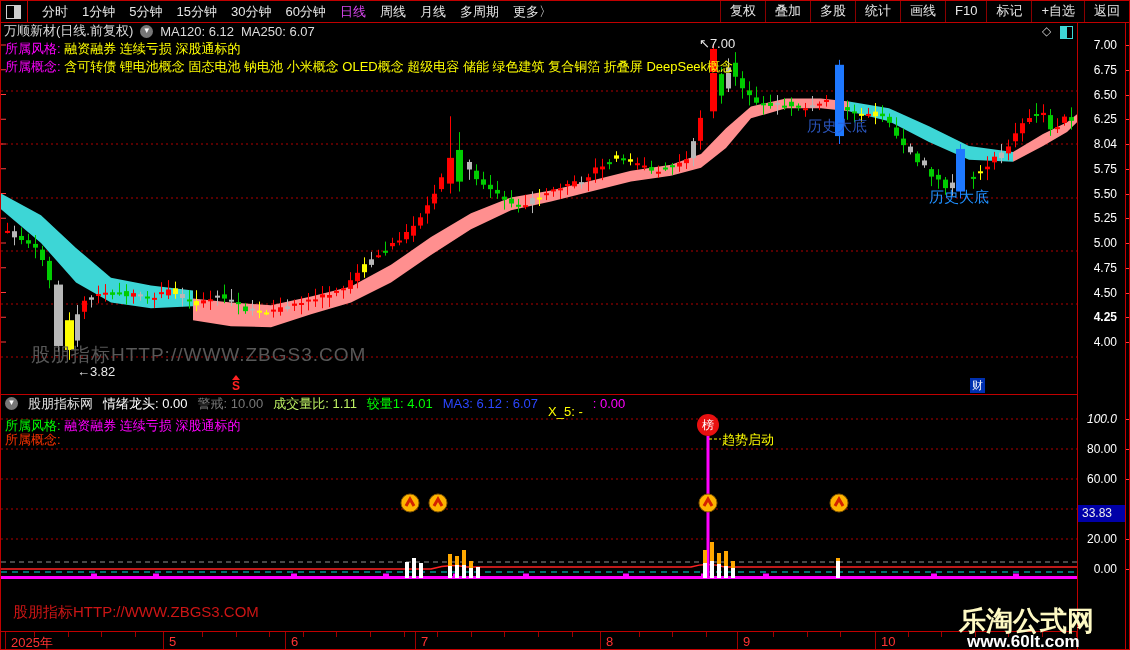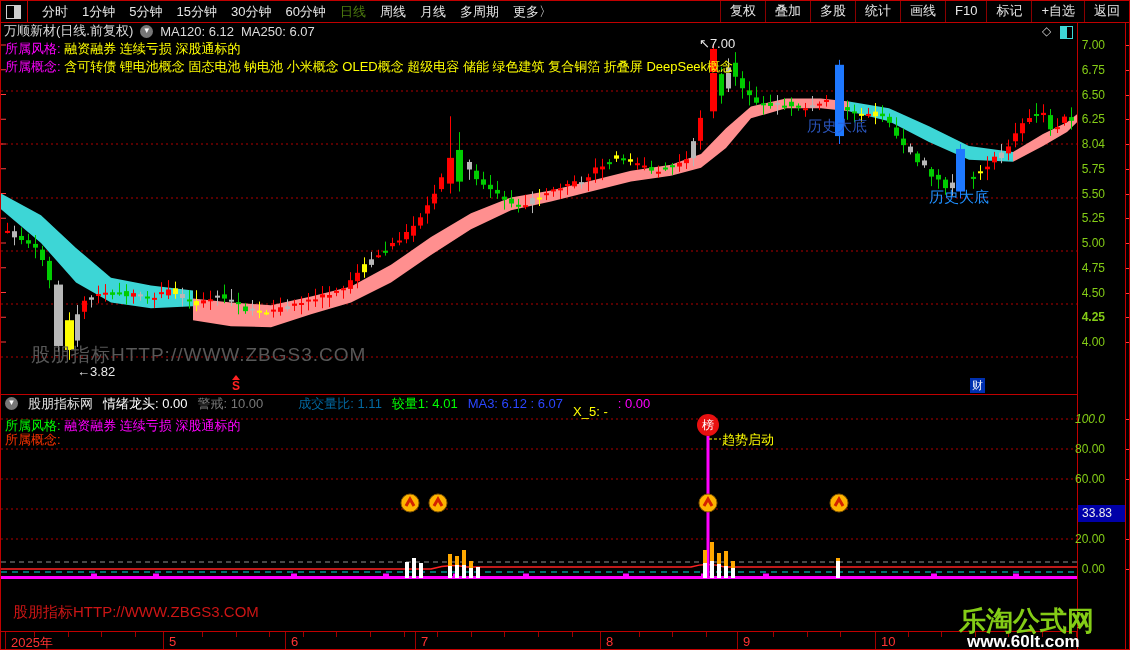--- a/index.html
+++ b/index.html
@@ -5,42 +5,42 @@
   html,body{margin:0;padding:0;background:#000;}
   #app{position:relative;width:1130px;height:650px;background:#000;overflow:hidden;
        font-family:"Liberation Sans","DejaVu Sans",sans-serif;border:1px solid #c00000;box-sizing:border-box;}
   
   #toolbar{position:absolute;left:0;top:0;width:100%;height:22px;display:flex;align-items:center;
            font-size:13px;color:#e6e6e6;background:#000;border-bottom:1px solid #c00000;box-sizing:border-box;z-index:20;}
   .win-ico{width:13px;height:12px;border:1px solid #cfcfcf;margin:0 6px 0 5px;position:relative;flex:none;}
   .win-ico::after{content:"";position:absolute;right:0;top:0;width:50%;height:100%;background:#cfcfcf;}
   .tb-sep{width:1px;height:100%;background:#c00000;margin-right:7px;flex:none;}
   .period{margin:0 7px;white-space:nowrap;}
-  .period.active{color:#4d7c0f;text-align:center;}
+  .period.active{color:#d946ef;text-align:center;}
   #tb-right{margin-left:auto;display:flex;height:100%;}
   .tbtn{padding:0 9px;border-left:1px solid #8a0000;line-height:20px;white-space:nowrap;}
   
   #title-row{position:absolute;left:3px;top:22px;height:16px;display:flex;align-items:center;gap:7px;
              font-size:13px;color:#dcdcdc;z-index:3;white-space:nowrap;}
   .circ-ico{width:13px;height:13px;border-radius:50%;background:#777;color:#fff;font-size:9px;line-height:11px;text-align:center;flex:none;}
   #diamond-ico{position:absolute;left:1041px;top:23px;color:#c8c8c8;font-size:12px;z-index:3;}
   #panel-ico{position:absolute;left:1059px;top:25px;width:11px;height:11px;border:1px solid #3fd9d9;z-index:3;}
   #panel-ico::after{content:"";position:absolute;left:0;top:0;width:50%;height:100%;background:#3fd9d9;}
   
   .txrow{position:absolute;left:4px;font-size:13px;z-index:3;white-space:nowrap;text-decoration:underline;}
   #row-risk{top:39px;}
   #row-concept{top:57px;}
   .lbl-mag{color:#ff00ff;} .val-yel{color:#ffff00;}
   #p-risk{top:416px;} #p-concept{top:430px;}
   .lbl-grn{color:#00ff00;} .val-mag{color:#ff00ff;} .lbl-red{color:#ff3300;}
   
   #chart{position:absolute;left:0;top:0;z-index:1;}
   
   #right-axis{position:absolute;left:1076px;top:0;width:48px;height:650px;z-index:2;}
-  .axlab{position:absolute;right:20px;color:#84cc16;font-size:12px;height:14px;line-height:14px;}
+  .axlab{position:absolute;right:8px;color:#ffffff;font-size:12px;height:14px;line-height:14px;}
   #right-strip{position:absolute;left:1125px;top:0;width:5px;height:650px;z-index:3;}
   .stick{position:absolute;left:0;width:4px;height:1px;background:#ff3b3b;}
   .vline{position:absolute;width:1px;background:#c00000;z-index:2;}
   #vl-in{left:1076px;top:22px;height:626px;}
   #vl-out{left:1124px;top:0;height:650px;}
   #hl-sep{position:absolute;left:0;top:393px;width:1076px;height:1px;background:#c00000;z-index:2;}
   
   #ind-header{position:absolute;left:4px;top:394px;height:17px;display:flex;align-items:center;gap:10px;
               font-size:13px;z-index:3;white-space:nowrap;color:#e0e0e0;}
   
@@ -53,21 +53,21 @@
   #s-marker{position:absolute;left:229px;top:374px;z-index:3;color:#ff2222;font-weight:bold;font-size:12px;text-align:center;width:12px;line-height:11px;}
   #s-marker::before{content:"";display:block;margin:0 auto 1px;width:0;height:0;border-left:4px solid transparent;border-right:4px solid transparent;border-bottom:5px solid #ff2222;}
   #cai{position:absolute;left:969px;top:377px;width:15px;height:15px;background:#0030b0;color:#fff;font-size:11px;line-height:15px;text-align:center;z-index:3;}
   #bang{position:absolute;left:696px;top:413px;width:22px;height:22px;border-radius:50%;background:#e81010;color:#fff;font-size:12px;line-height:22px;text-align:center;z-index:4;}
   #trend{position:absolute;left:721px;top:430px;color:#ffff00;font-size:13px;z-index:4;white-space:nowrap;}
   #val-badge{position:absolute;left:1077px;top:504px;width:47px;height:17px;background:#0000a8;color:#eee;
              font-size:12px;line-height:17px;padding-left:4px;z-index:4;box-sizing:border-box;}
   
   #wm-main{position:absolute;left:30px;top:341px;color:#585858;font-size:19px;z-index:2;letter-spacing:1px;white-space:nowrap;}
   #wm-bottom{position:absolute;left:12px;top:602px;color:#cc1515;font-size:15px;z-index:2;white-space:nowrap;}
-  #site-name{position:absolute;left:958px;top:602px;color:#84cc16;font-size:27px;font-weight:bold;z-index:6;white-space:nowrap;}
+  #site-name{position:absolute;left:958px;top:602px;color:#fef9c3;font-size:27px;font-weight:bold;z-index:6;white-space:nowrap;}
   #site-url{position:absolute;left:966px;top:631px;color:#fff;font-size:17px;font-weight:bold;z-index:6;white-space:nowrap;}
   
   #date-axis{position:absolute;left:0;top:630px;width:1076px;height:18px;border-top:1px solid #c00000;
              border-bottom:1px solid #c00000;box-sizing:content-box;z-index:2;background:#000;}
   .dlab{position:absolute;top:2px;color:#ff3333;font-size:13px;white-space:nowrap;}
   .dline{position:absolute;top:0;width:1px;height:18px;background:#a00000;}
   .dtick{position:absolute;top:0;width:1px;height:5px;background:#a00000;}
 </style>
 </head>
 <body>
@@ -555,21 +555,21 @@
   <div id="hist2" class="hist">历史大底</div>
   <div id="s-marker">S</div>
   <div id="cai">财</div>
   <div id="wm-main">股朋指标HTTP://WWW.ZBGS3.COM</div>
 
   <div id="ind-header">
     <span class="circ-ico">▾</span>
     <span>股朋指标网</span>
   <span style="color: rgb(255, 255, 255);">情绪龙头: 0.00</span>
       <span style="color: rgb(120, 120, 120);">警戒: 10.00</span>
-      <span style="color: #0369a1; margin-left: 25px;">成交量比: 1.11</span>
+      <span style="color: #bef264;">成交量比: 1.11</span>
       <span style="color: rgb(0, 255, 0);">较量1: 4.01</span>
       <span style="color: rgb(43, 70, 255);">MA3: 6.12 : 6.07</span>
       <span style="color: rgb(255, 255, 0); margin-top: 16px;">X_5: -</span>
       <span style="color: rgb(255, 0, 255);">: 0.00</span>
     </div>
   <div id="p-risk" class="txrow">
     <span class="lbl-grn">所属风格:</span>
     <span class="val-mag">融资融券 连续亏损 深股通标的</span>
   </div>
   <div id="p-concept" class="txrow">

